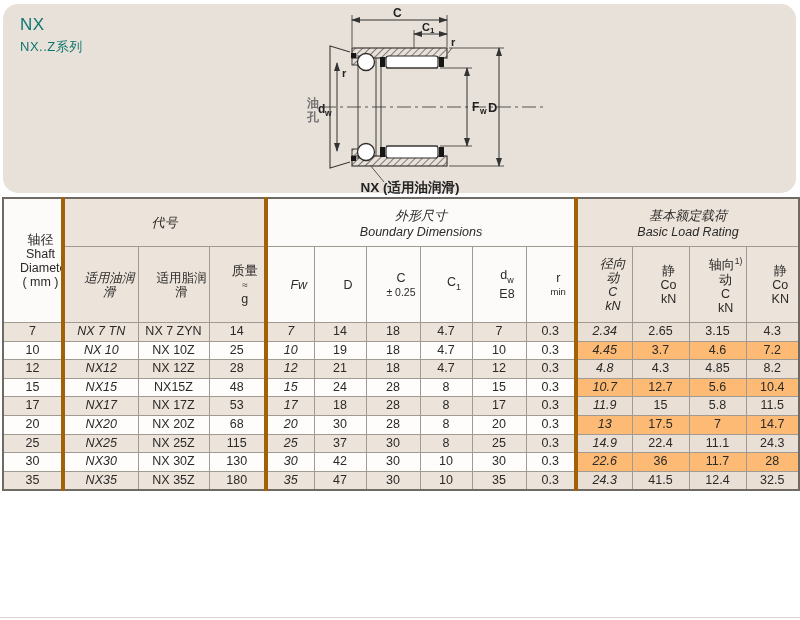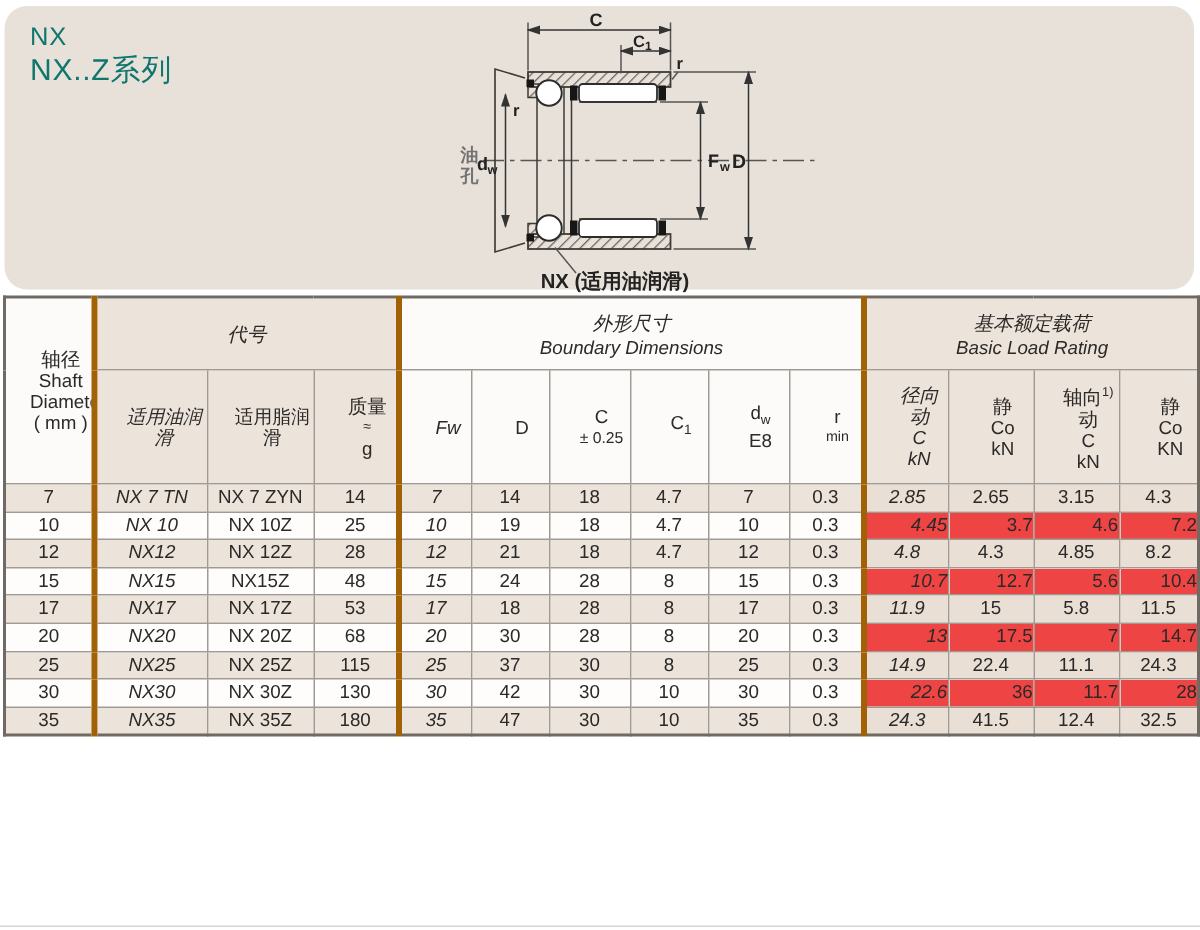--- a/index.html
+++ b/index.html
@@ -4,21 +4,21 @@
 <style>
   html,body{margin:0;padding:0;background:#fff;}
   #page{position:relative;width:800px;height:620px;background:#ffffff;overflow:hidden;
         font-family:"Liberation Sans",sans-serif;color:#2e2c2a;}
 
   
   #banner{position:absolute;left:3px;top:4px;width:793px;height:189px;
           background:#e8e1d9;border-radius:15px;}
   #titles{position:absolute;left:17px;top:10px;line-height:22px;color:#0f766e;}
   #titles .t1{font-size:17px;letter-spacing:.5px;}
-  #titles .t2{font-size:20px;letter-spacing:.5px;}
+  #titles .t2{font-size:13px;letter-spacing:.5px;}
 
   
   #draw{position:absolute;left:292px;top:5px;}
   #draw text{font-family:"Liberation Sans",sans-serif;fill:#222;}
   #oilhole{position:absolute;left:304px;top:96px;width:15px;font-size:12px;line-height:14px;
            color:#737373;font-weight:bold;text-align:right;}
 
   
   #spec{position:absolute;left:2px;top:197px;}
   table{border-collapse:collapse;table-layout:fixed;width:796px;}
@@ -31,21 +31,21 @@
   .sub{height:75px;line-height:14px;padding-left:16px;}
   .zh{font-size:13px;}
   .en{font-size:12.5px;}
   .small{font-size:9.5px;}
   .tol{font-size:10.5px;}
   sub{font-size:9px;}
   sup{font-size:8.5px;}
   tbody td{height:17.6px;line-height:17.6px;}
   tr.beige td{background:#ece3da;}
   tr.white td{background:#fefdfb;}
-  tr.white td.load{background:#ef4444;text-align:right;}
+  tr.white td.load{background:#fdba74;}
   tr.beige td.load{background:#e9dfd5;}
   .gl{border-left:4px solid #a16207;font-style:italic;}
   table{border:2px solid #6f6a64;}
 
   
   #notes{position:absolute;left:4px;top:486px;font-size:12.5px;line-height:19.2px;color:#1f1e1d;}
   #bottomrule{position:absolute;left:0;top:617px;width:800px;height:1px;background:#d8d4cf;}
 </style>
 </head>
 <body>
@@ -231,21 +231,21 @@
             <td>7</td>
             <td class="gl">NX 7 TN</td>
             <td>NX 7 ZYN</td>
             <td>14</td>
             <td class="gl">7</td>
             <td>14</td>
             <td>18</td>
             <td>4.7</td>
             <td>7</td>
             <td>0.3</td>
-            <td class="load gl">2.85</td>
+            <td class="load gl">2.34</td>
             <td class="load">2.65</td>
             <td class="load">3.15</td>
             <td class="load">4.3</td>
           </tr>
           <tr class="white">
             <td>10</td>
             <td class="gl">NX 10</td>
             <td>NX 10Z</td>
             <td>25</td>
             <td class="gl">10</td>

